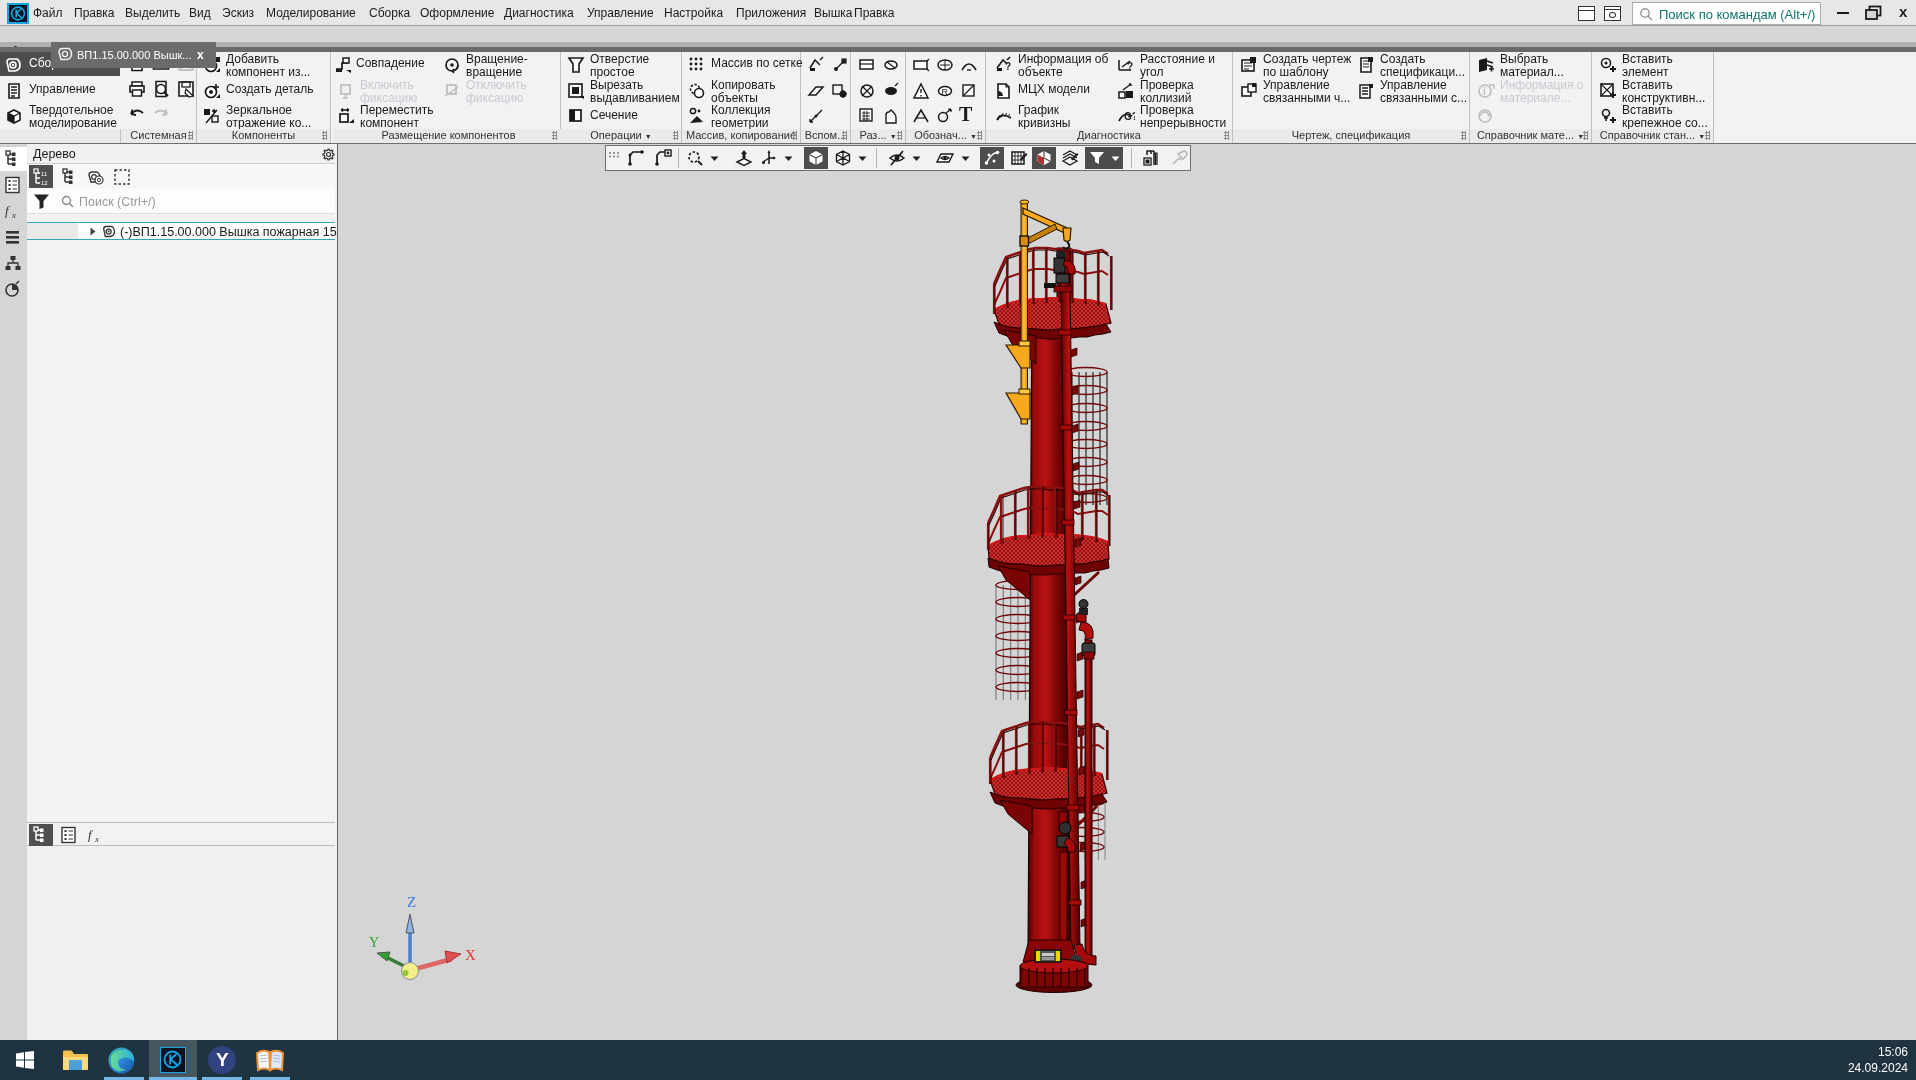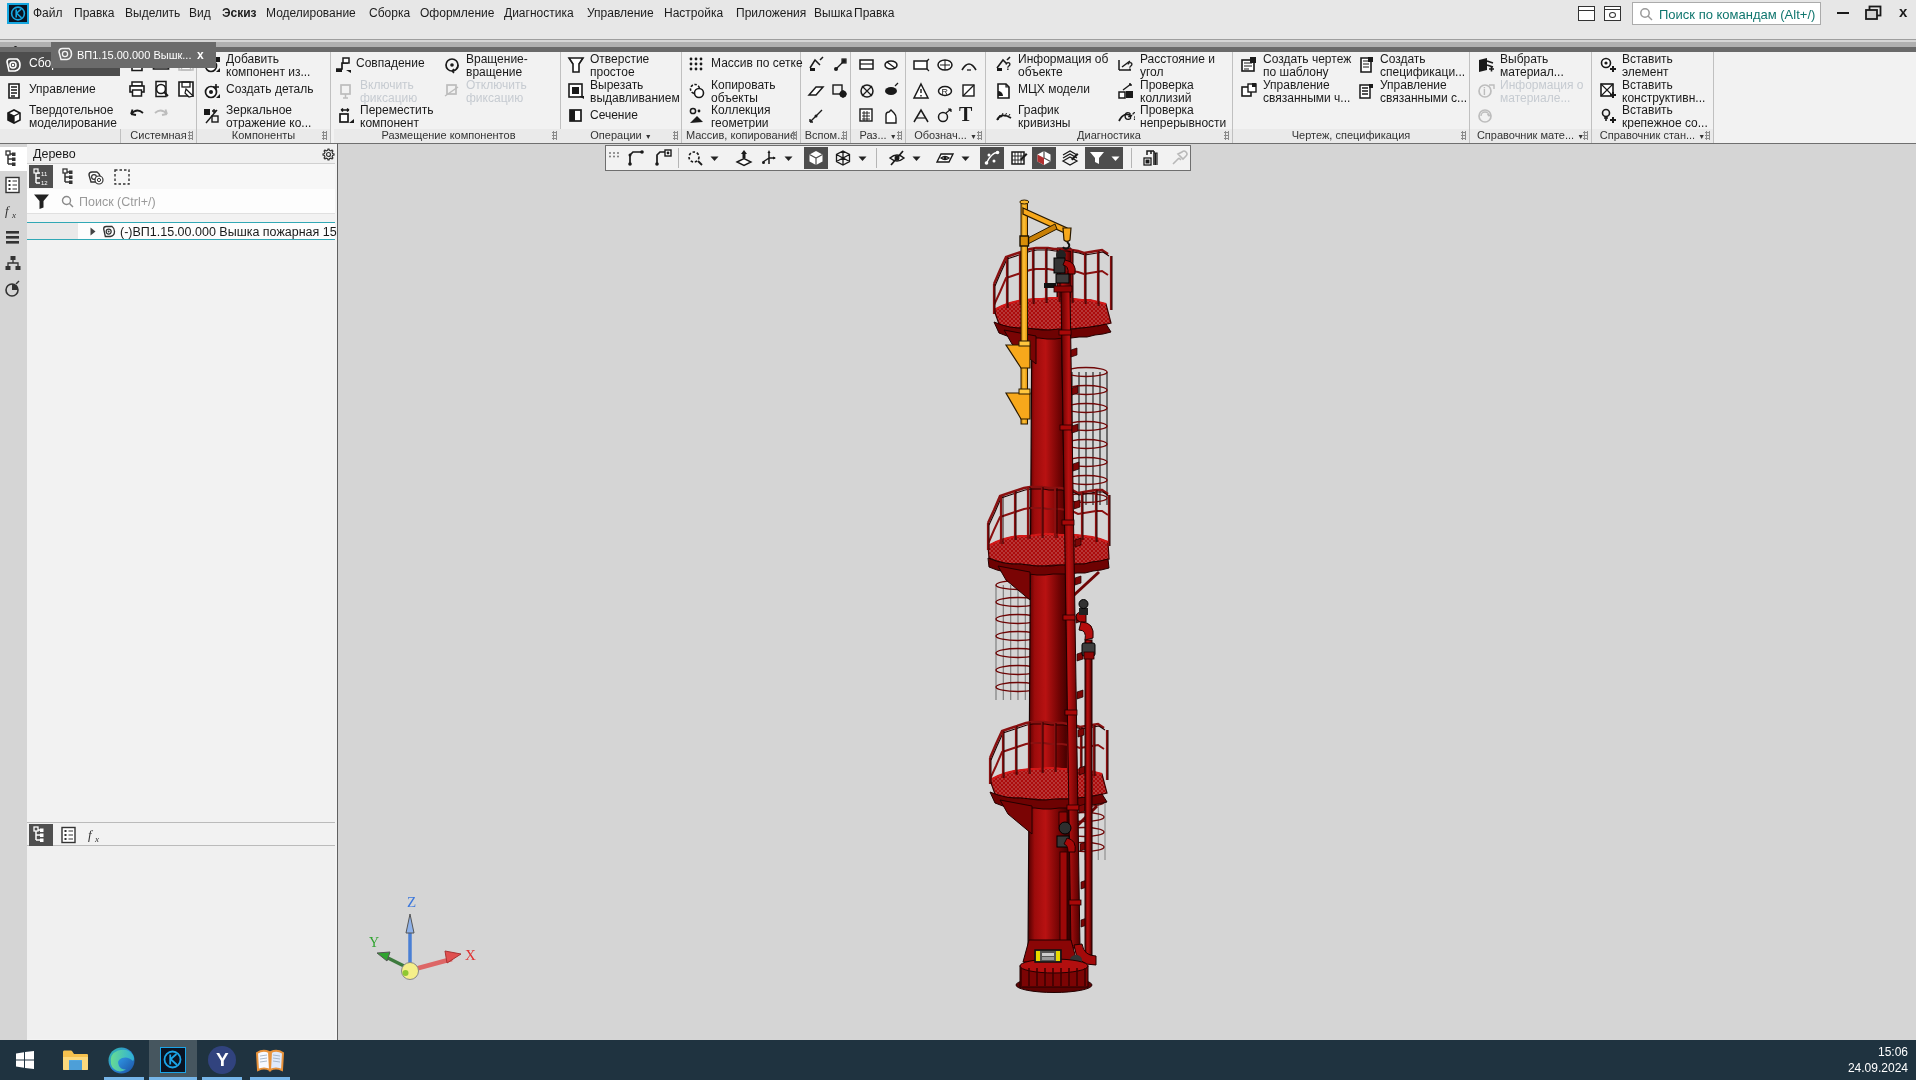--- a/index.html
+++ b/index.html
@@ -1,20 +1,20 @@
 <!DOCTYPE html>
 <html><head><meta charset="utf-8">
 <style>
 * { margin:0; padding:0; box-sizing:border-box; }
 html,body { width:1916px; height:1080px; overflow:hidden;
   font-family:"Liberation Sans", sans-serif; }
 .abs { position:absolute; }
 #app { position:relative; width:1916px; height:1080px; background:#d6d6d6; }
 
-#menubar { left:0; top:0; width:1916px; height:40px; background:#e7e7e7; border-bottom:1px solid #9e9e9e;text-align:center; }
+#menubar { left:0; top:0; width:1916px; height:26px; background:#e7e7e7; border-bottom:1px solid #9e9e9e;text-align:center; }
 .menuitem { position:absolute; top:6px; font-size:12px; color:#1c1c1c; }
 
 #tabbar { left:0; top:42px; width:1916px; height:38px; background:#b0b0b0; }
 #darkband { left:0; top:45px; width:1916px; height:7px; background:#6a6a6a; }
 #tab { left:51px; top:0px; width:165px; height:26px; background:#6b6b6b; z-index:5; white-space:nowrap; overflow:hidden;
   color:#fff; font-size:12px; }
 
 #ribbon { left:0; top:47px; width:1916px; height:96px;
   background:linear-gradient(to bottom,#6a6a6a 0,#6a6a6a 5px,#f2f2f2 5px); }
 .rgroup { position:absolute; top:5px; height:77px; border-right:1px solid #c0c0c0; }
@@ -47,21 +47,21 @@
 <div id="menubar" class="abs">
 <div class="abs" style="left:7px;top:3px;width:22px;height:21px;background:#0a1322;border:2px solid #16a7e0;">
 <svg width="18" height="17" viewBox="0 0 18 17">
           <circle cx="9" cy="8.5" r="6.4" fill="none" stroke="#16a7e0" stroke-width="1.6"></circle>
 <path d="M7.2 4.5 V12.5 M7.2 8.5 L12.2 4 M7.5 8 L12.5 12.8" stroke="#16a7e0" stroke-width="1.6" fill="none"></path>
         </svg></div>
 <div class="menuitem" style="left:33px;">Файл</div>
 <div class="menuitem" style="left:74px;">Правка</div>
 <div class="menuitem" style="left:125px;">Выделить</div>
 <div class="menuitem" style="left:189px;">Вид</div>
-<div class="menuitem" style="left:222px;font-weight:bold;">Эскиз</div>
+<div class="menuitem" style="left:222px;">Эскиз</div>
 <div class="menuitem" style="left:266px;">Моделирование</div>
 <div class="menuitem" style="left:369px;">Сборка</div>
 <div class="menuitem" style="left:420px;">Оформление</div>
 <div class="menuitem" style="left:504px;">Диагностика</div>
 <div class="menuitem" style="left:587px;">Управление</div>
 <div class="menuitem" style="left:664px;">Настройка</div>
 <div class="menuitem" style="left:736px;">Приложения</div>
 <div class="menuitem" style="left:814px;">Вышка</div>
 <div class="menuitem" style="left:854px;">Правка</div>
 <div class="abs" style="left:1578px;top:6px;width:17px;height:15px;border:1.5px solid #333;background:#fff;">

